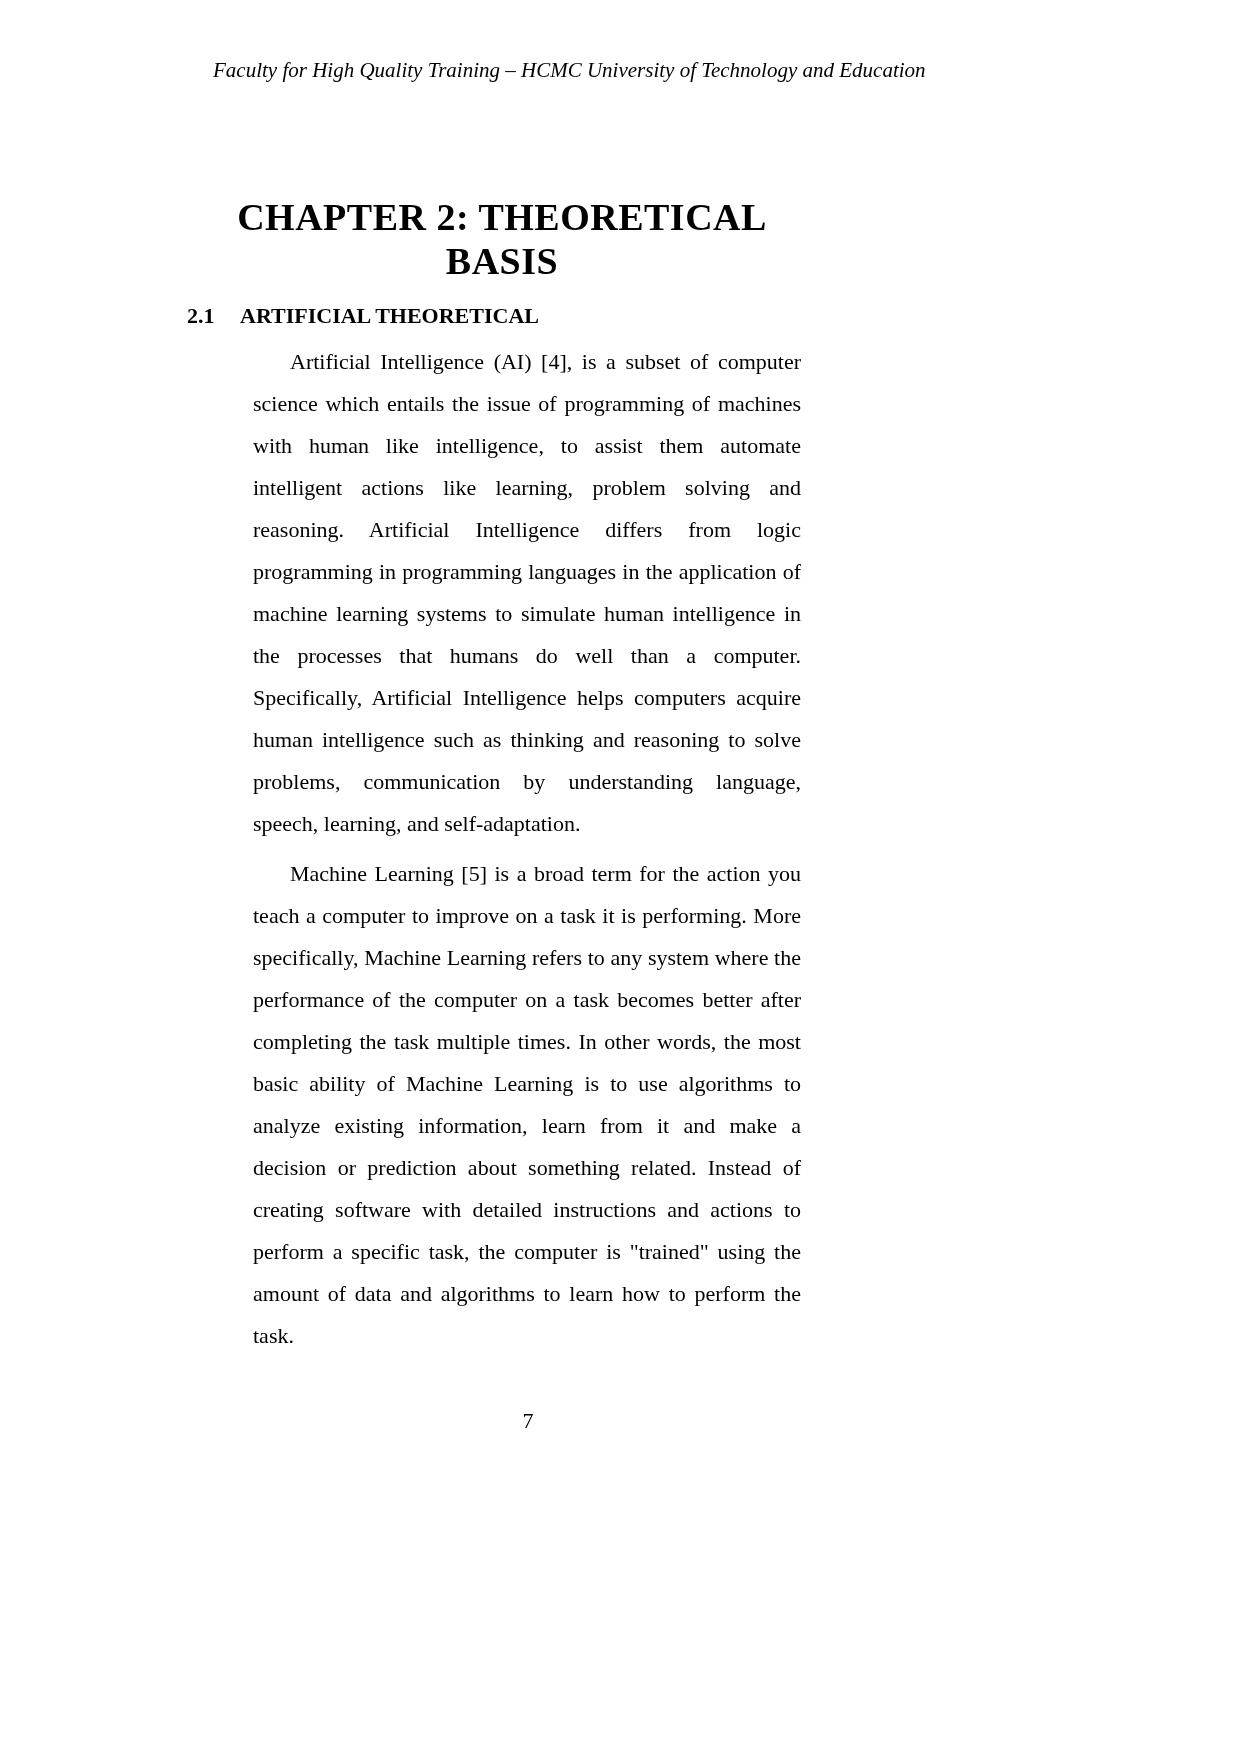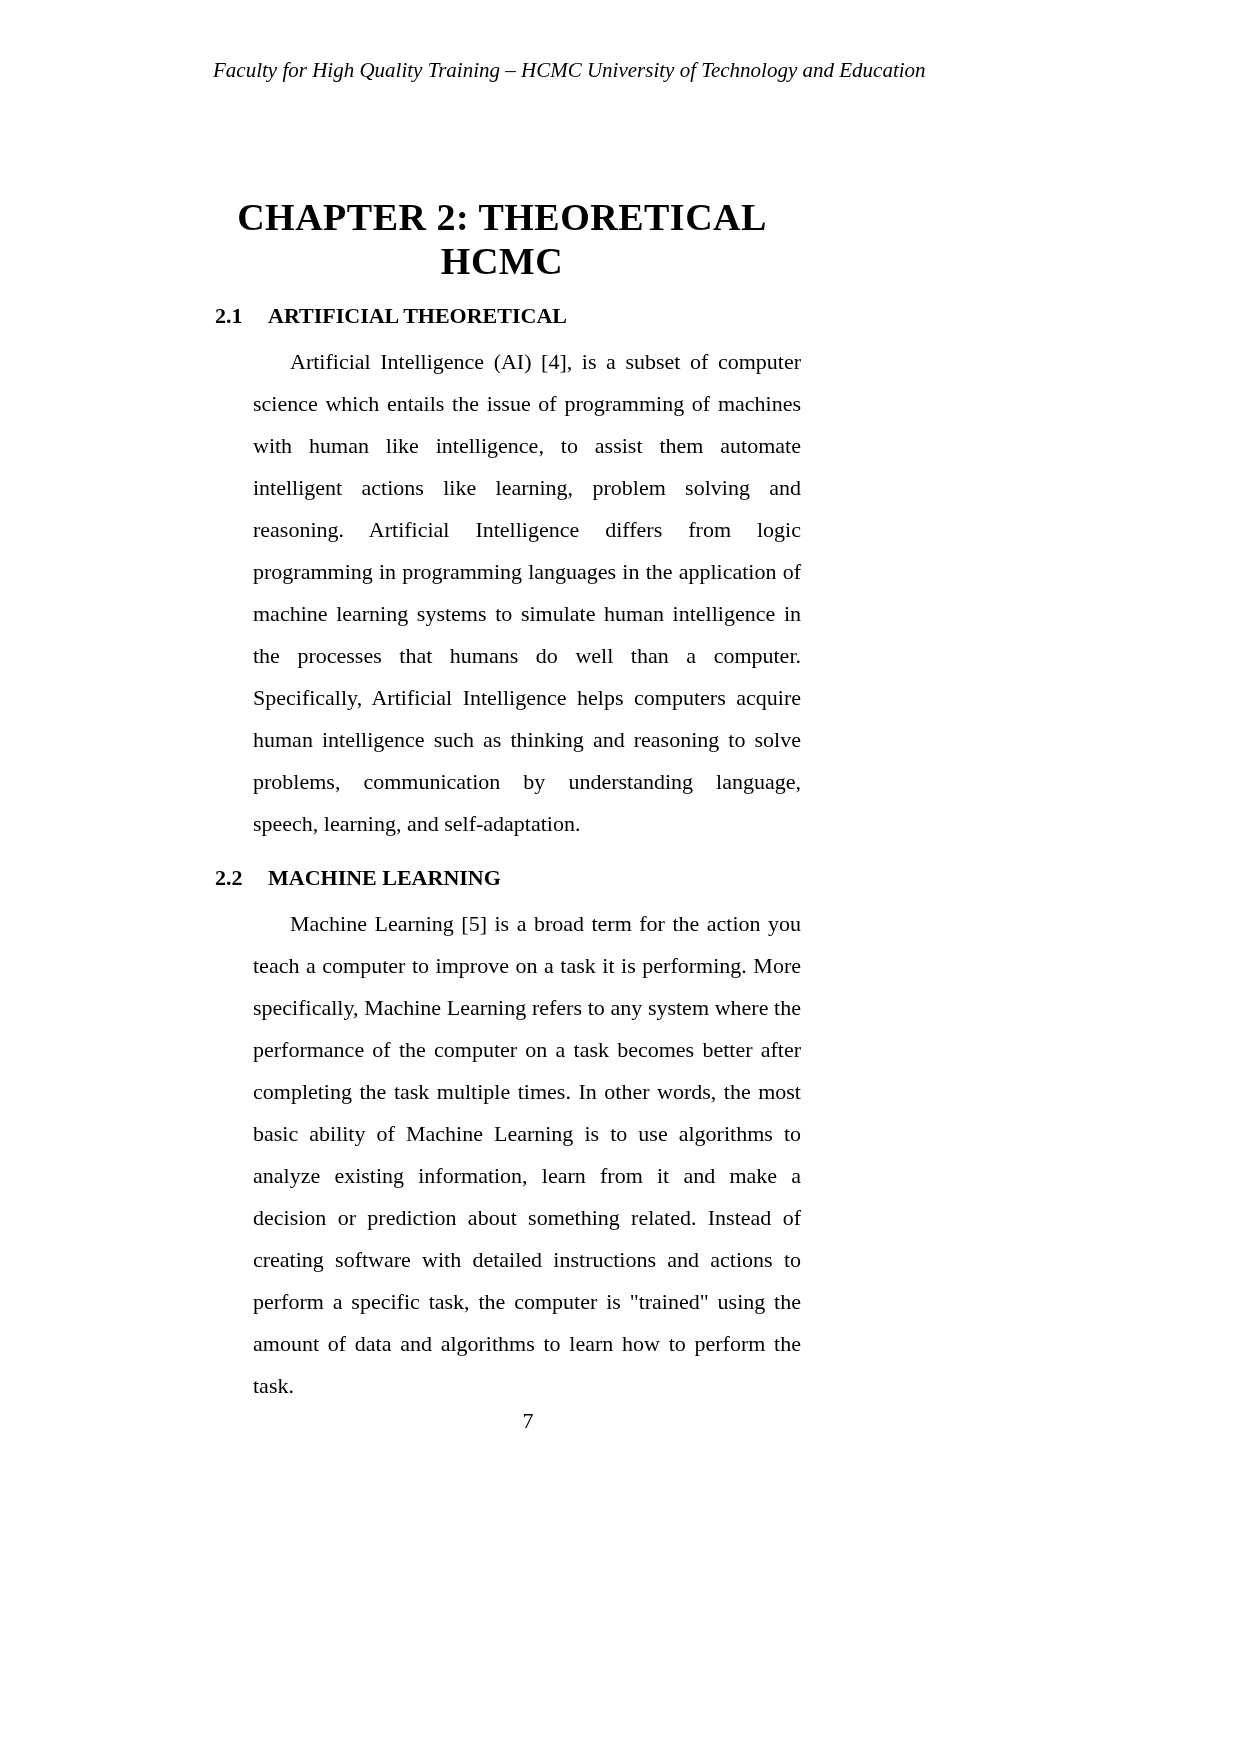--- a/index.html
+++ b/index.html
@@ -47,56 +47,52 @@
   }
   .section-heading {
     margin: 12px 0 4px -66px;
     font-weight: bold;
     font-size: 22px;
     line-height: 42px;
   }
   .sec-num {
     display: inline-block;
     width: 53px;
-    margin-left: 28px;
   }
   .page-footer {
     position: absolute;
     top: 1408px;
     left: 0;
     right: 0;
     text-align: center;
     font-size: 22px;
   }
 </style>
 </head>
 <body>
 
 <div class="page">
 
   <div class="running-header">
     <span>Faculty for High Quality Training – HCMC University of Technology and Education</span>
   </div>
 
-  <h1 class="chapter-title">CHAPTER 2: THEORETICAL HCMC</h1>
+  <h1 class="chapter-title">CHAPTER 2: THEORETICAL BASIS</h1>
 
   <div class="body-text">
 
 
     <div class="section">
       <div class="section-heading">
         <span class="sec-num">2.1</span><span class="sec-title">ARTIFICIAL THEORETICAL</span>
       </div>
       <p class="para">Artificial Intelligence (AI) [4], is a subset of computer science which entails the issue of programming of machines with human like intelligence, to assist them automate intelligent actions like learning, problem solving and reasoning. Artificial Intelligence differs from logic programming in programming languages in the application of machine learning systems to simulate human intelligence in the processes that humans do well than a computer. Specifically, Artificial Intelligence helps computers acquire human intelligence such as thinking and reasoning to solve problems, communication by understanding language, speech, learning, and self-adaptation.</p>
     </div>
 
     <div class="section">
-      <div class="section-heading">
-        <span class="sec-num">2.2</span><span class="sec-title">MACHINE LEARNING</span>
-      </div>
       <p class="para">Machine Learning [5] is a broad term for the action you teach a computer to improve on a task it is performing. More specifically, Machine Learning refers to any system where the performance of the computer on a task becomes better after completing the task multiple times. In other words, the most basic ability of Machine Learning is to use algorithms to analyze existing information, learn from it and make a decision or prediction about something related. Instead of creating software with detailed instructions and actions to perform a specific task, the computer is "trained" using the amount of data and algorithms to learn how to perform the task.</p>
     </div>
 
   </div>
 
   <div class="page-footer">
     <span>7</span>
   </div>
 
 </div>

